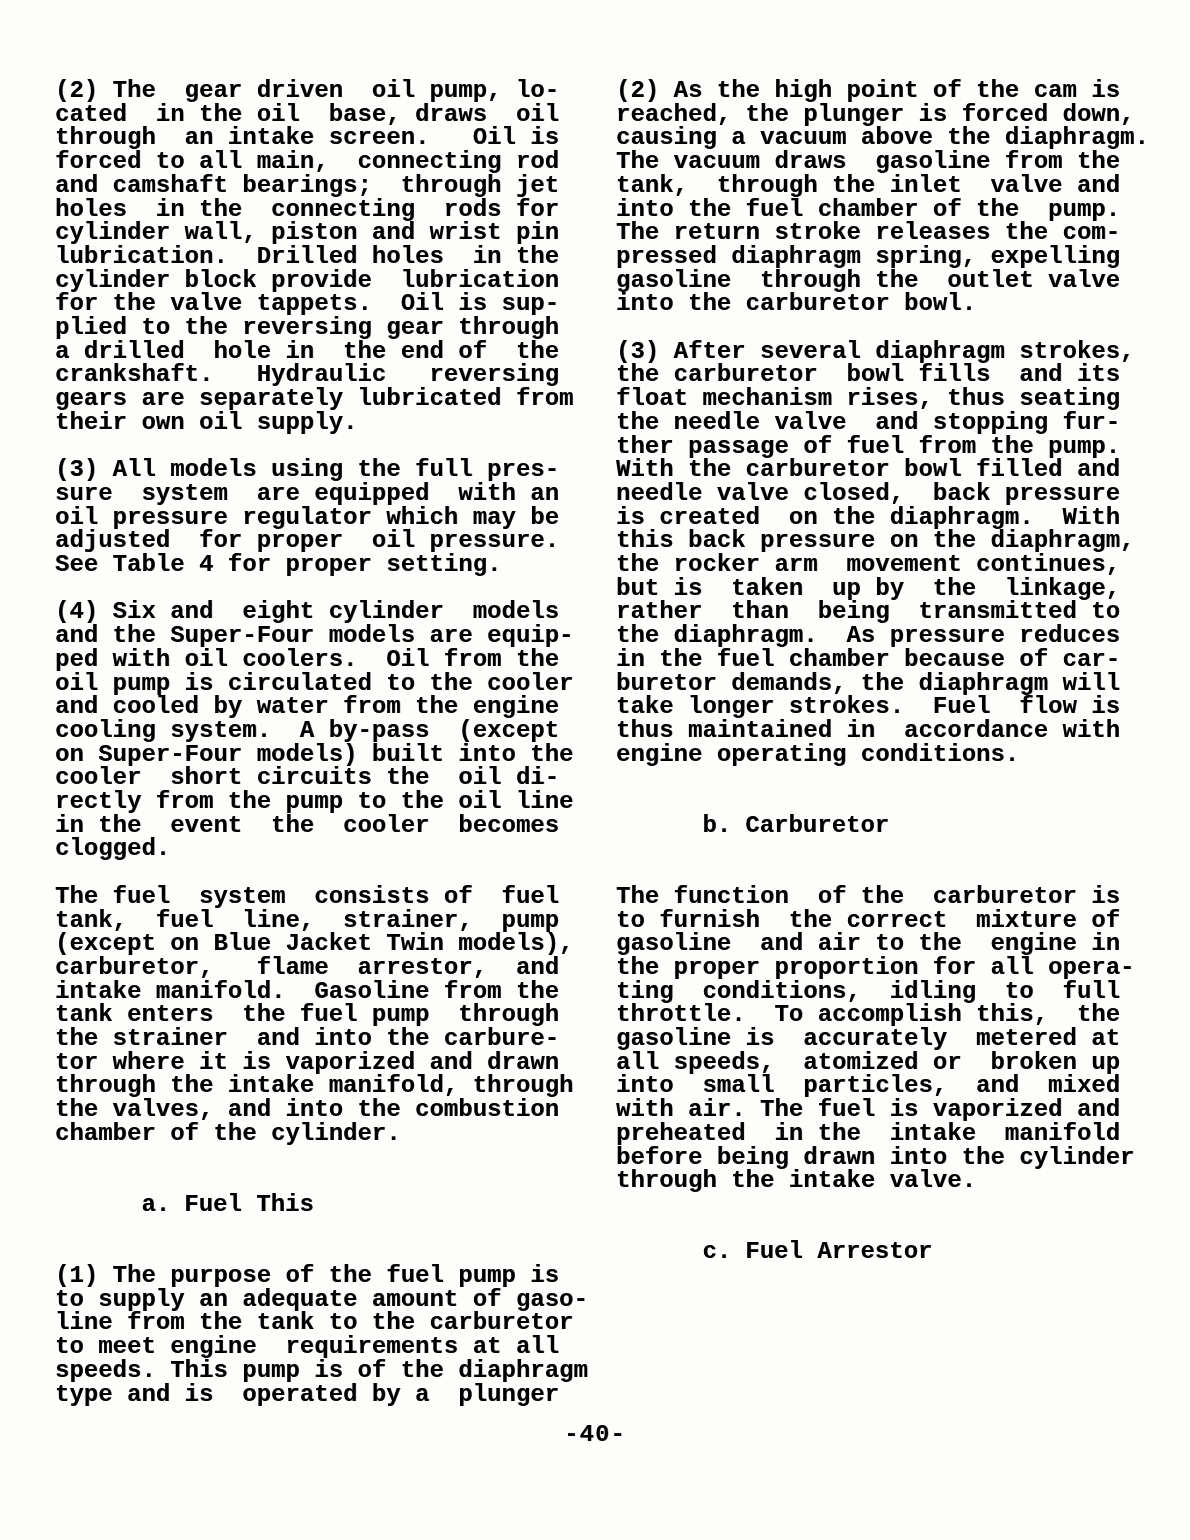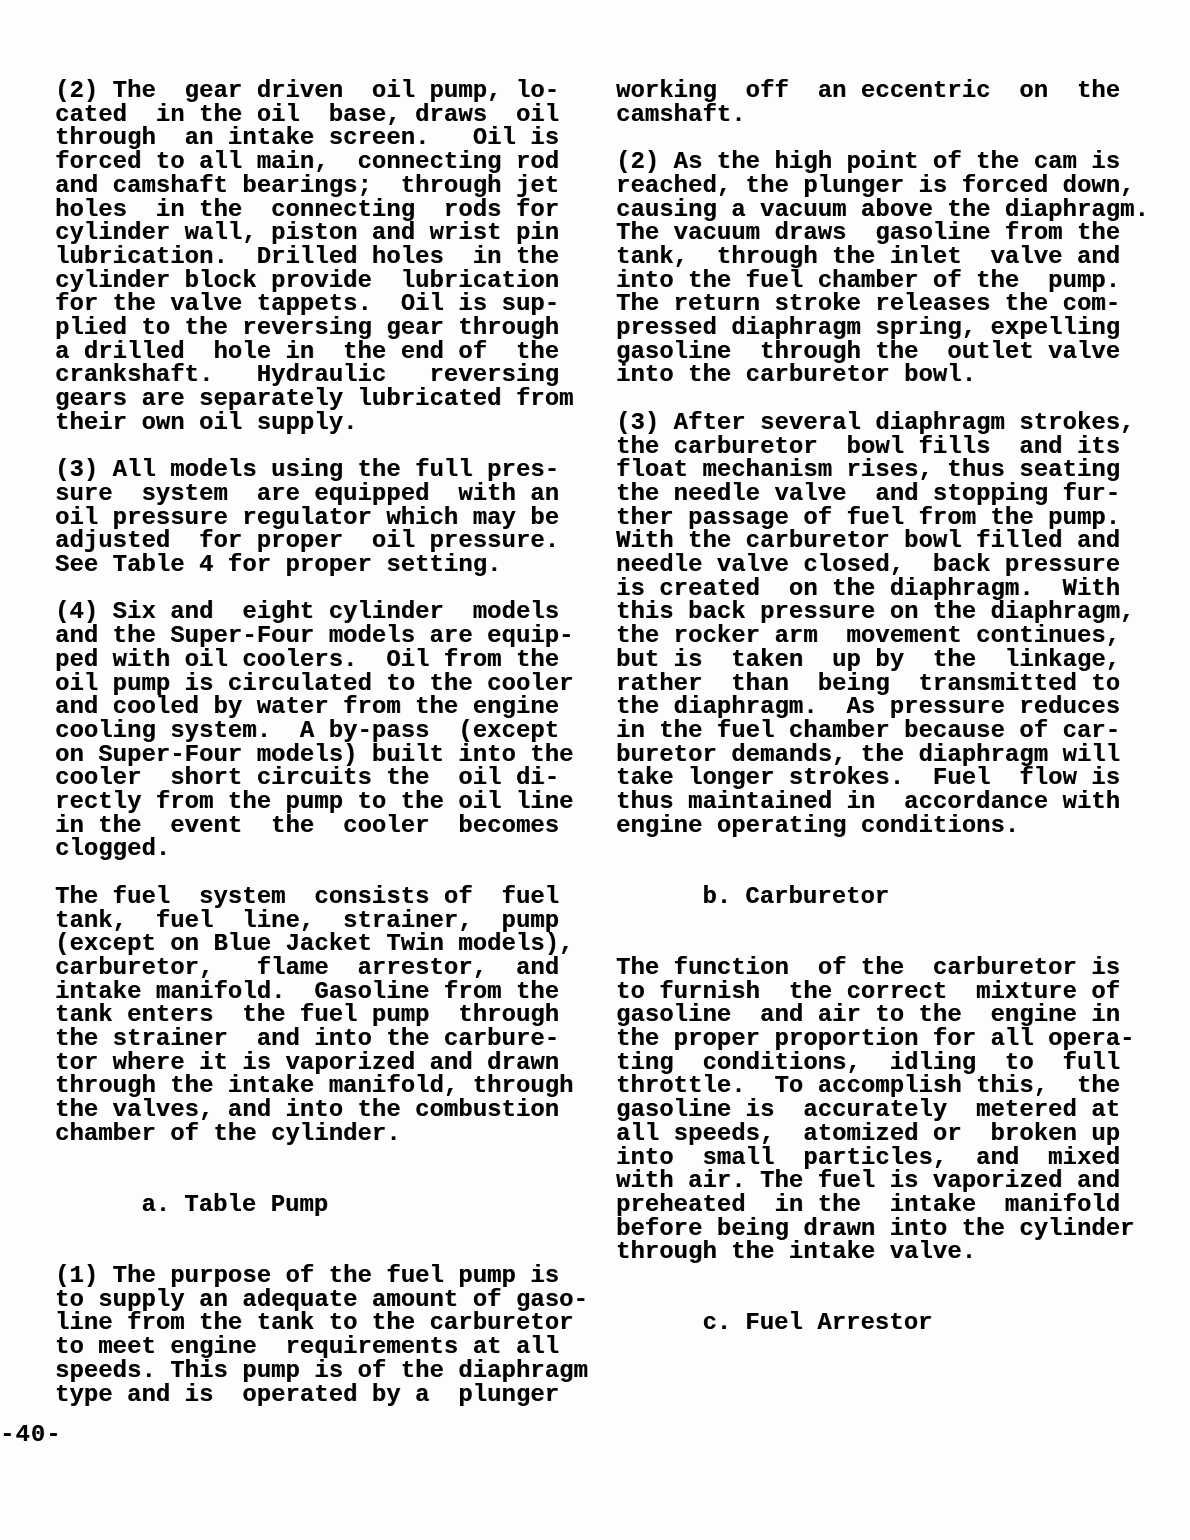--- a/index.html
+++ b/index.html
@@ -41,21 +41,21 @@
   .heading .underlined {
     border-bottom: 4px solid #1c1c1c;
     padding: 0 8px 1px 2px;
     margin-left: -2px;
   }
   .footer {
     position: absolute;
     top: 1423px;
     left: 0;
     right: 0;
-    text-align: left;
+    text-align: center;
     letter-spacing: 1px;
     text-shadow: 0.4px 0.4px 0.5px rgba(15,15,15,0.55);
   }
 </style>
 </head>
 <body>
 
 <div class="page">
 
   <div class="col col-left">
@@ -95,33 +95,31 @@
 (except on Blue Jacket Twin models),
 carburetor,   flame  arrestor,  and
 intake manifold.  Gasoline from the
 tank enters  the fuel pump  through
 the strainer  and into the carbure-
 tor where it is vaporized and drawn
 through the intake manifold, through
 the valves, and into the combustion
 chamber of the cylinder.</div>
     <div class="heading">
-      <span class="num">a.</span><span>Table Pump</span>
+      <span class="num">a.</span><span>Fuel This</span>
     </div>
     <div class="para">(1) The purpose of the fuel pump is
 to supply an adequate amount of gaso-
 line from the tank to the carburetor
 to meet engine  requirements at all
 speeds. This pump is of the diaphragm
 type and is  operated by a  plunger</div>
   </div>
 
   <div class="col col-right">
-    <div class="para">working  off  an eccentric  on  the
-camshaft.</div>
     <div class="para">(2) As the high point of the cam is
 reached, the plunger is forced down,
 causing a vacuum above the diaphragm.
 The vacuum draws  gasoline from the
 tank,  through the inlet  valve and
 into the fuel chamber of the  pump.
 The return stroke releases the com-
 pressed diaphragm spring, expelling
 gasoline  through the  outlet valve
 into the carburetor bowl.</div>

